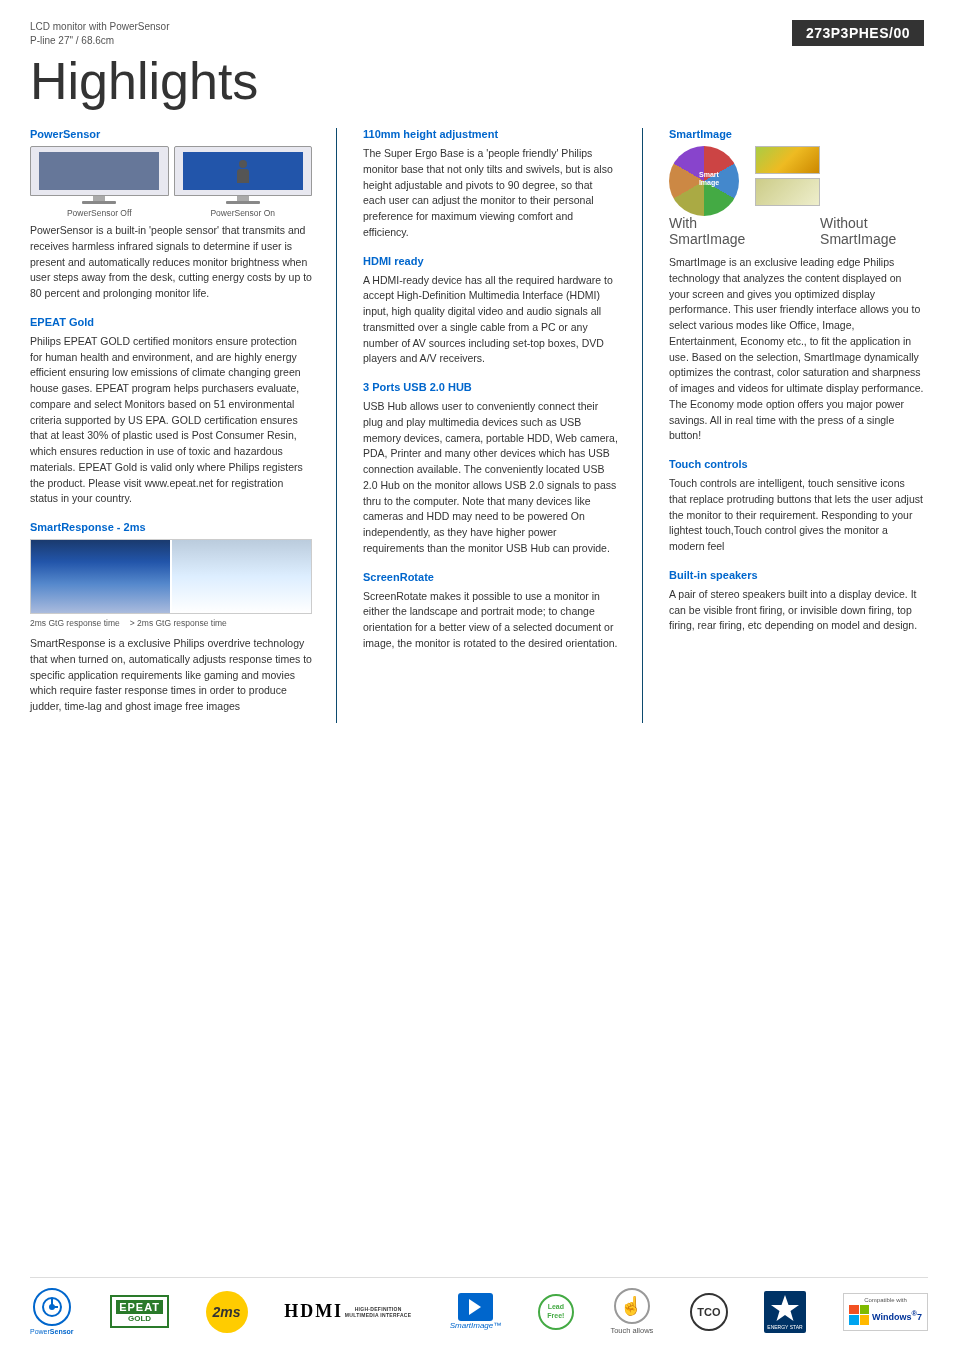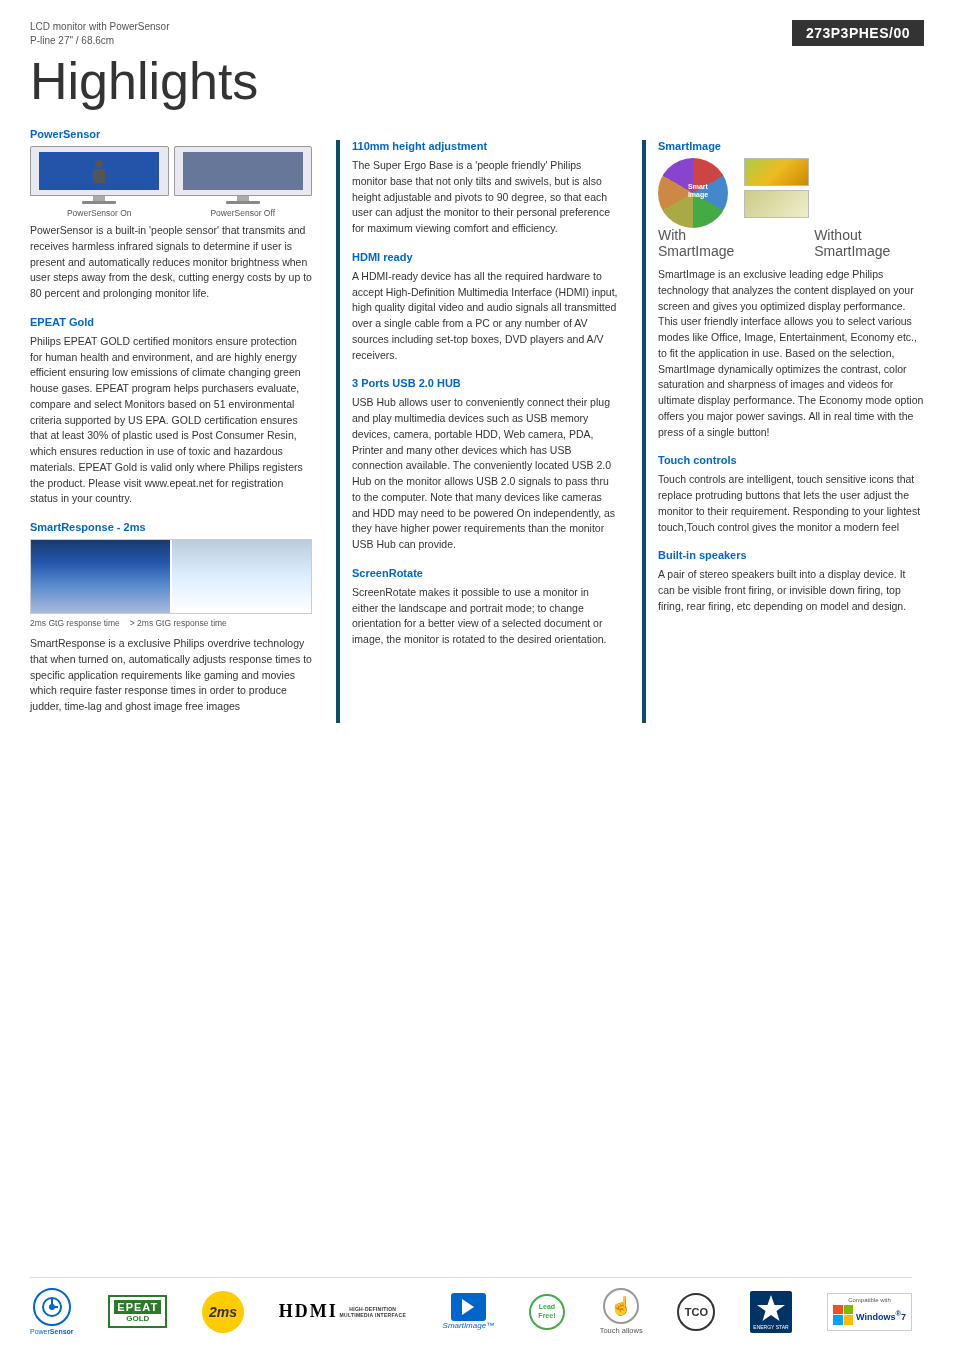--- a/index.html
+++ b/index.html
@@ -146,21 +146,21 @@
       flex-direction: column;
       align-items: center;
       font-size: 14px;
     }
 
     
     .logo-bar {
       position: absolute;
       bottom: 15px;
       left: 30px;
-      right: 42px;
+      right: 26px;
       display: flex;
       align-items: center;
       justify-content: space-between;
       border-top: 1px solid #ddd;
       padding-top: 10px;
     }
 
     .logo-item {
       display: flex;
       flex-direction: column;
@@ -326,23 +326,22 @@
       height: 20px;
       margin-bottom: 2px;
     }
     .win-quad-1 { background: #f25022; }
     .win-quad-2 { background: #7fba00; }
     .win-quad-3 { background: #00a4ef; }
     .win-quad-4 { background: #ffb900; }
 
     
     .col-divider {
-      border-left: 4px solid #0c4a6e;
-      padding-left: 12px;
-      margin-top: 12px;
+      border-left: 1px solid #0c4a6e;
+      padding-left: 26px;
     }
 
     
     .monitor-illus {
       width: 100%;
       display: flex;
       gap: 5px;
       margin-bottom: 5px;
     }
     .mon-block {
@@ -447,41 +446,41 @@
 
   <h1 class="page-title">Highlights</h1>
 
   <div class="content-grid">
 
     <div class="col">
 
       <div class="section-title">PowerSensor</div>
 
       <div class="monitor-illus">
+        <div class="mon-block">
+          <div class="mon-screen-wrap">
+            <div class="mon-screen-inner" style="background:#667799;"></div>
+          </div>
+          <div class="mon-neck"></div>
+          <div class="mon-foot"></div>
+          <div class="mon-caption">PowerSensor Off</div>
+        </div>
         <div class="mon-block">
           <div class="mon-screen-wrap">
             <div class="mon-screen-inner">
               <div class="person-silhouette">
                 <div class="person-head"></div>
                 <div class="person-body"></div>
               </div>
             </div>
           </div>
           <div class="mon-neck"></div>
           <div class="mon-foot"></div>
           <div class="mon-caption">PowerSensor On</div>
         </div>
-        <div class="mon-block">
-          <div class="mon-screen-wrap">
-            <div class="mon-screen-inner" style="background:#667799;"></div>
-          </div>
-          <div class="mon-neck"></div>
-          <div class="mon-foot"></div>
-          <div class="mon-caption">PowerSensor Off</div>
-        </div>
       </div>
 
       <p class="section-body">PowerSensor is a built-in 'people sensor' that transmits and receives harmless infrared signals to determine if user is present and automatically reduces monitor brightness when user steps away from the desk, cutting energy costs by up to 80 percent and prolonging monitor life.</p>
 
       <div class="section-title">EPEAT Gold</div>
       <p class="section-body">Philips EPEAT GOLD certified monitors ensure protection for human health and environment, and are highly energy efficient ensuring low emissions of climate changing green house gases. EPEAT program helps purchasers evaluate, compare and select Monitors based on 51 environmental criteria supported by US EPA. GOLD certification ensures that at least 30% of plastic used is Post Consumer Resin, which ensures reduction in use of toxic and hazardous materials. EPEAT Gold is valid only where Philips registers the product. Please visit www.epeat.net for registration status in your country.</p>
 
       <div class="section-title">SmartResponse - 2ms</div>
 
       <div class="sr-outer">

